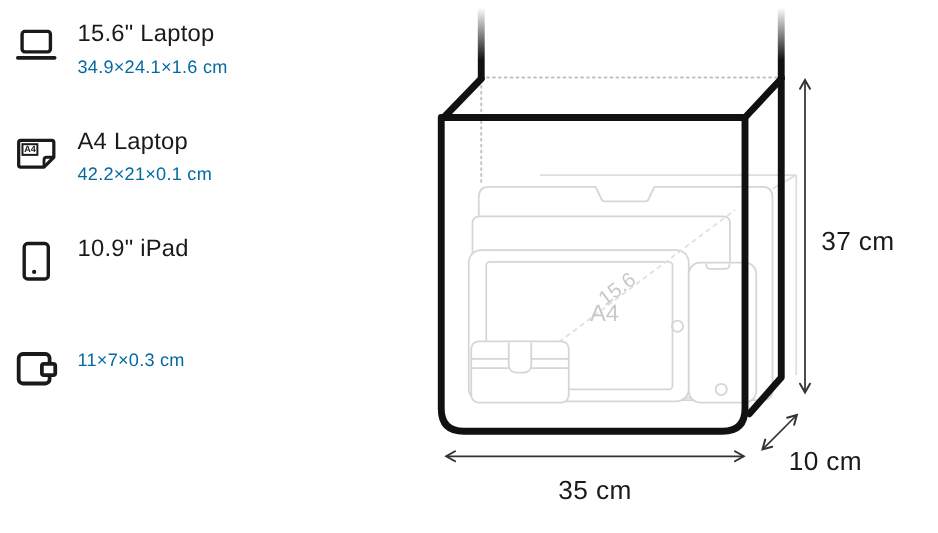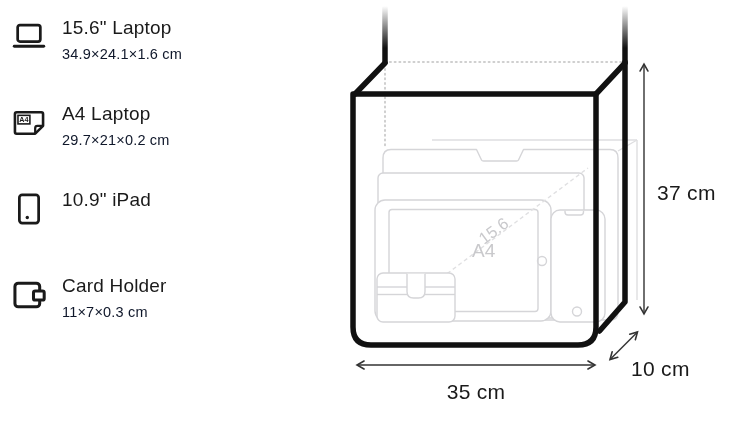--- a/index.html
+++ b/index.html
@@ -20,21 +20,21 @@
   .icon-box{
     width:38px;height:38px;flex:0 0 38px;margin-top:4px;margin-right:14px;
     display:flex;align-items:center;justify-content:center;
   }
   .icon-box svg{display:block;}
   .side-text{padding-top:2px;}
   .item-title{
     font-size:19px;color:#1a1a1a;line-height:23px;letter-spacing:.2px;
   }
   .item-dims{
-    font-size:14.5px;color:#0f172a;line-height:18px;margin-top:6px;letter-spacing:.2px;
+    font-size:14.5px;color:#0369a1;line-height:18px;margin-top:6px;letter-spacing:.2px;
   }
   .diagram{position:absolute;left:330px;top:0;width:420px;height:426px;}
   .dim-text{font-size:21px;fill:#1a1a1a;letter-spacing:.3px;}
   .faint-label{fill:#c9c9cc;}
 </style>
 </head>
 <body>
 
 <div class="sidebar">
 
@@ -55,21 +55,21 @@
     <div class="icon-box">
       <svg width="36" height="34" viewBox="0 0 32 30" fill="none">
         <path d="M5,5.5 H27 Q28.5,5.5 28.5,7 V17.5 L21.5,24.5 H5 Q3.5,24.5 3.5,23 V7 Q3.5,5.5 5,5.5 Z" stroke="#1a1a1a" stroke-width="2.3" stroke-linejoin="round"></path>
         <path d="M21.5,24.5 V19.5 Q21.5,17.5 23.5,17.5 H28.5" stroke="#1a1a1a" stroke-width="2" stroke-linejoin="round"></path>
         <rect x="6.2" y="8.2" width="10.6" height="7.6" stroke="#1a1a1a" stroke-width="1.4"></rect>
         <text x="11.5" y="14" text-anchor="middle" font-size="6.4" font-weight="bold" fill="#1a1a1a" font-family="Liberation Sans, sans-serif">A4</text>
       </svg>
     </div>
     <div class="side-text">
       <div class="item-title">A4 Laptop</div>
-      <div class="item-dims">29.7×21×0.2 cm</div>
+      <div class="item-dims">42.2×21×0.1 cm</div>
     </div>
   </div>
 
   <div class="side-item">
     <div class="icon-box">
       <svg width="34" height="34" viewBox="0 0 30 30" fill="none">
         <rect x="6.5" y="2.5" width="17" height="25" rx="2.5" stroke="#1a1a1a" stroke-width="2.4"></rect>
         <circle cx="13.5" cy="22.5" r="1.5" fill="#1a1a1a"></circle>
       </svg>
     </div>
@@ -80,21 +80,20 @@
 
 
   <div class="side-item">
     <div class="icon-box">
       <svg width="36" height="34" viewBox="0 0 32 30" fill="none">
         <rect x="3.5" y="4.5" width="22" height="21" rx="3" stroke="#1a1a1a" stroke-width="2.7"></rect>
         <rect x="20" y="11.5" width="9.5" height="8" rx="1.5" fill="#ffffff" stroke="#1a1a1a" stroke-width="2.7"></rect>
       </svg>
     </div>
     <div class="side-text">
-      <div class="item-title">Card Holder</div>
       <div class="item-dims">11×7×0.3 cm</div>
     </div>
   </div>
 
 </div>
 
 <div class="diagram">
 <svg width="420" height="426" viewBox="330 0 420 426" fill="none">
   <defs>
     <linearGradient id="strapFade" gradientUnits="userSpaceOnUse" x1="0" y1="6" x2="0" y2="62">

